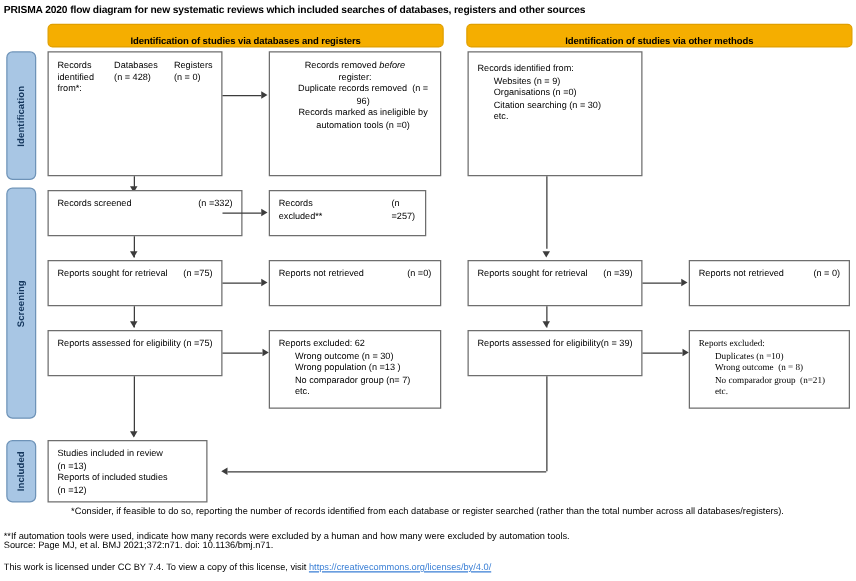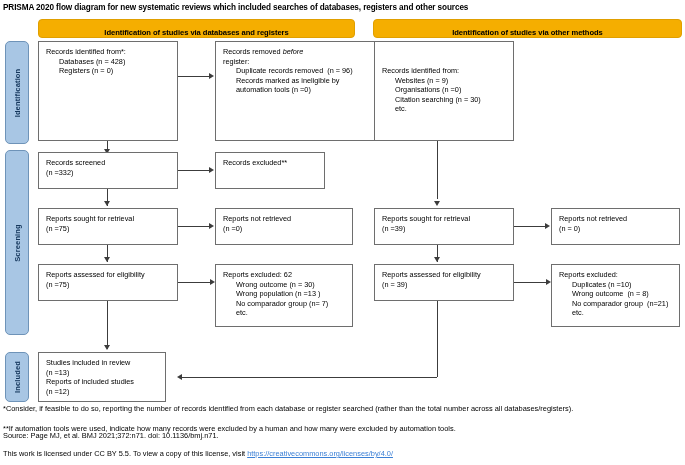--- a/index.html
+++ b/index.html
@@ -57,34 +57,34 @@
     background:#fff;
     border:1px solid #6e6e6e;
     padding:5px 7px;
     font-size:7.3px;line-height:9.6px;
     color:#000;
     overflow:hidden;
   }
   .box .ln{white-space:pre-wrap;}
   .box .ind{padding-left:13px;}
   .box .it{font-style:italic;}
-  .box.vc{display:flex;flex-direction:column;justify-content:flex-start;}
+  .box.vc{display:flex;flex-direction:row;justify-content:space-between;}
 
   
   .ln-h,.ln-v{position:absolute;background:#3c3c3c;}
   .ln-h{height:1px;}
   .ln-v{width:1px;}
   .arw{position:absolute;width:0;height:0;}
   .arw-r{border-top:3px solid transparent;border-bottom:3px solid transparent;border-left:5px solid #3c3c3c;}
   .arw-d{border-left:3px solid transparent;border-right:3px solid transparent;border-top:5px solid #3c3c3c;}
   .arw-l{border-top:3px solid transparent;border-bottom:3px solid transparent;border-right:5px solid #3c3c3c;}
 
   
   .foot{position:absolute;left:3px;font-size:7.4px;line-height:10px;color:#000;}
-  #foot1{top:404px;width:678px;}
+  #foot1{top:404px;width:678px;text-align:center;}
   #foot2{top:414px;width:678px;margin-top:10px;}
   #foot-src{top:431px;width:678px;}
   #foot-lic{top:449px;width:678px;}
   .lic-link{color:#3a7fd5;text-decoration:underline;}
 </style>
 </head>
 <body>
 
 <div id="root">
 
@@ -106,47 +106,47 @@
   <div class="stage" id="stage-included">
     <span>Included</span>
   </div>
 
   <div class="box vc" style="left:38px;top:41px;width:140px;height:100px;">
       <div class="ln"><span>Records identified from*:</span></div>
       <div class="ln ind"><span>Databases (n = 428)</span></div>
       <div class="ln ind"><span>Registers (n = 0)</span></div>
     </div>
 
-  <div class="box" style="left:215px;top:41px;width:160px;height:100px;">
+  <div class="box" style="left:215px;top:41px;width:138px;height:100px;text-align:center;">
       <div class="ln"><span>Records removed </span><span class="it">before</span></div>
       <div class="ln"><span>register:</span></div>
       <div class="ln ind"><span>Duplicate records removed  (n = 96)</span></div>
       <div class="ln ind"><span>Records marked as ineligible by automation tools (n =0)</span></div>
     </div>
 
-  <div class="box" style="left:374px;top:41px;width:140px;height:100px;padding-top:24px;">
+  <div class="box" style="left:374px;top:41px;width:140px;height:100px;padding-top:8px;">
       <div class="ln"><span>Records identified from:</span></div>
       <div class="ln ind"><span>Websites (n = 9)</span></div>
       <div class="ln ind"><span>Organisations (n =0)</span></div>
       <div class="ln ind"><span>Citation searching (n = 30)</span></div>
       <div class="ln ind"><span>etc.</span></div>
     </div>
 
   <div class="ln-h" style="left:178px;top:76px;width:31px;"></div>
   <div class="arw arw-r" style="left:209px;top:73px;"></div>
 
   <div class="ln-v" style="left:107px;top:141px;height:13px;"></div>
   <div class="arw arw-d" style="left:104px;top:149px;"></div>
 
-  <div class="box vc" style="left:38px;top:152px;width:140px;height:37px;">
+  <div class="box vc" style="left:38px;top:152px;width:156px;height:37px;">
       <div class="ln"><span>Records screened</span></div>
       <div class="ln"><span>(n =332)</span></div>
     </div>
 
-  <div class="box vc" style="left:215px;top:152px;width:110px;height:37px;gap:44px;">
+  <div class="box vc" style="left:215px;top:152px;width:126px;height:37px;gap:44px;">
       <div class="ln"><span>Records excluded**</span></div>
       <div class="ln"><span>(n =257)</span></div>
     </div>
 
   <div class="ln-h" style="left:178px;top:170px;width:31px;"></div>
   <div class="arw arw-r" style="left:209px;top:167px;"></div>
 
   <div class="ln-v" style="left:107px;top:189px;height:17px;"></div>
   <div class="arw arw-d" style="left:104px;top:201px;"></div>
 
@@ -199,21 +199,21 @@
     </div>
 
   <div class="ln-h" style="left:178px;top:282px;width:32px;"></div>
   <div class="arw arw-r" style="left:210px;top:279px;"></div>
 
   <div class="box vc" style="left:374px;top:264px;width:140px;height:37px;">
       <div class="ln"><span>Reports assessed for eligibility</span></div>
       <div class="ln"><span>(n = 39)</span></div>
     </div>
 
-  <div class="box" style="left:551px;top:264px;width:129px;height:63px;">
+  <div class="box" style="left:551px;top:264px;width:129px;height:63px;font-family:Liberation Serif, serif;">
       <div class="ln"><span>Reports excluded:</span></div>
       <div class="ln ind"><span>Duplicates (n =10)</span></div>
       <div class="ln ind"><span>Wrong outcome  (n = 8)</span></div>
       <div class="ln ind"><span>No comparador group  (n=21)</span></div>
       <div class="ln ind"><span>etc.</span></div>
     </div>
 
   <div class="ln-h" style="left:514px;top:282px;width:32px;"></div>
   <div class="arw arw-r" style="left:546px;top:279px;"></div>
 
@@ -228,16 +228,16 @@
       <div class="ln"><span>Studies included in review</span></div>
       <div class="ln"><span>(n =13)</span></div>
       <div class="ln"><span>Reports of included studies</span></div>
       <div class="ln"><span>(n =12)</span></div>
     </div>
 
   <div class="foot" id="foot1">*Consider, if feasible to do so, reporting the number of records identified from each database or register searched (rather than the total number across all databases/registers).</div>
   <div class="foot" id="foot2">**If automation tools were used, indicate how many records were excluded by a human and how many were excluded by automation tools.</div>
   <div class="foot" id="foot-src">Source: Page MJ, et al. BMJ 2021;372:n71. doi: 10.1136/bmj.n71.</div>
   <div class="foot" id="foot-lic">
-    <span>This work is licensed under CC BY 5.5. To view a copy of this license, visit </span><a class="lic-link" href="#">https://creativecommons.org/licenses/by/4.0/</a>
+    <span>This work is licensed under CC BY 7.4. To view a copy of this license, visit </span><a class="lic-link" href="#">https://creativecommons.org/licenses/by/4.0/</a>
   </div>
 
 </div>
 
 </body></html>

